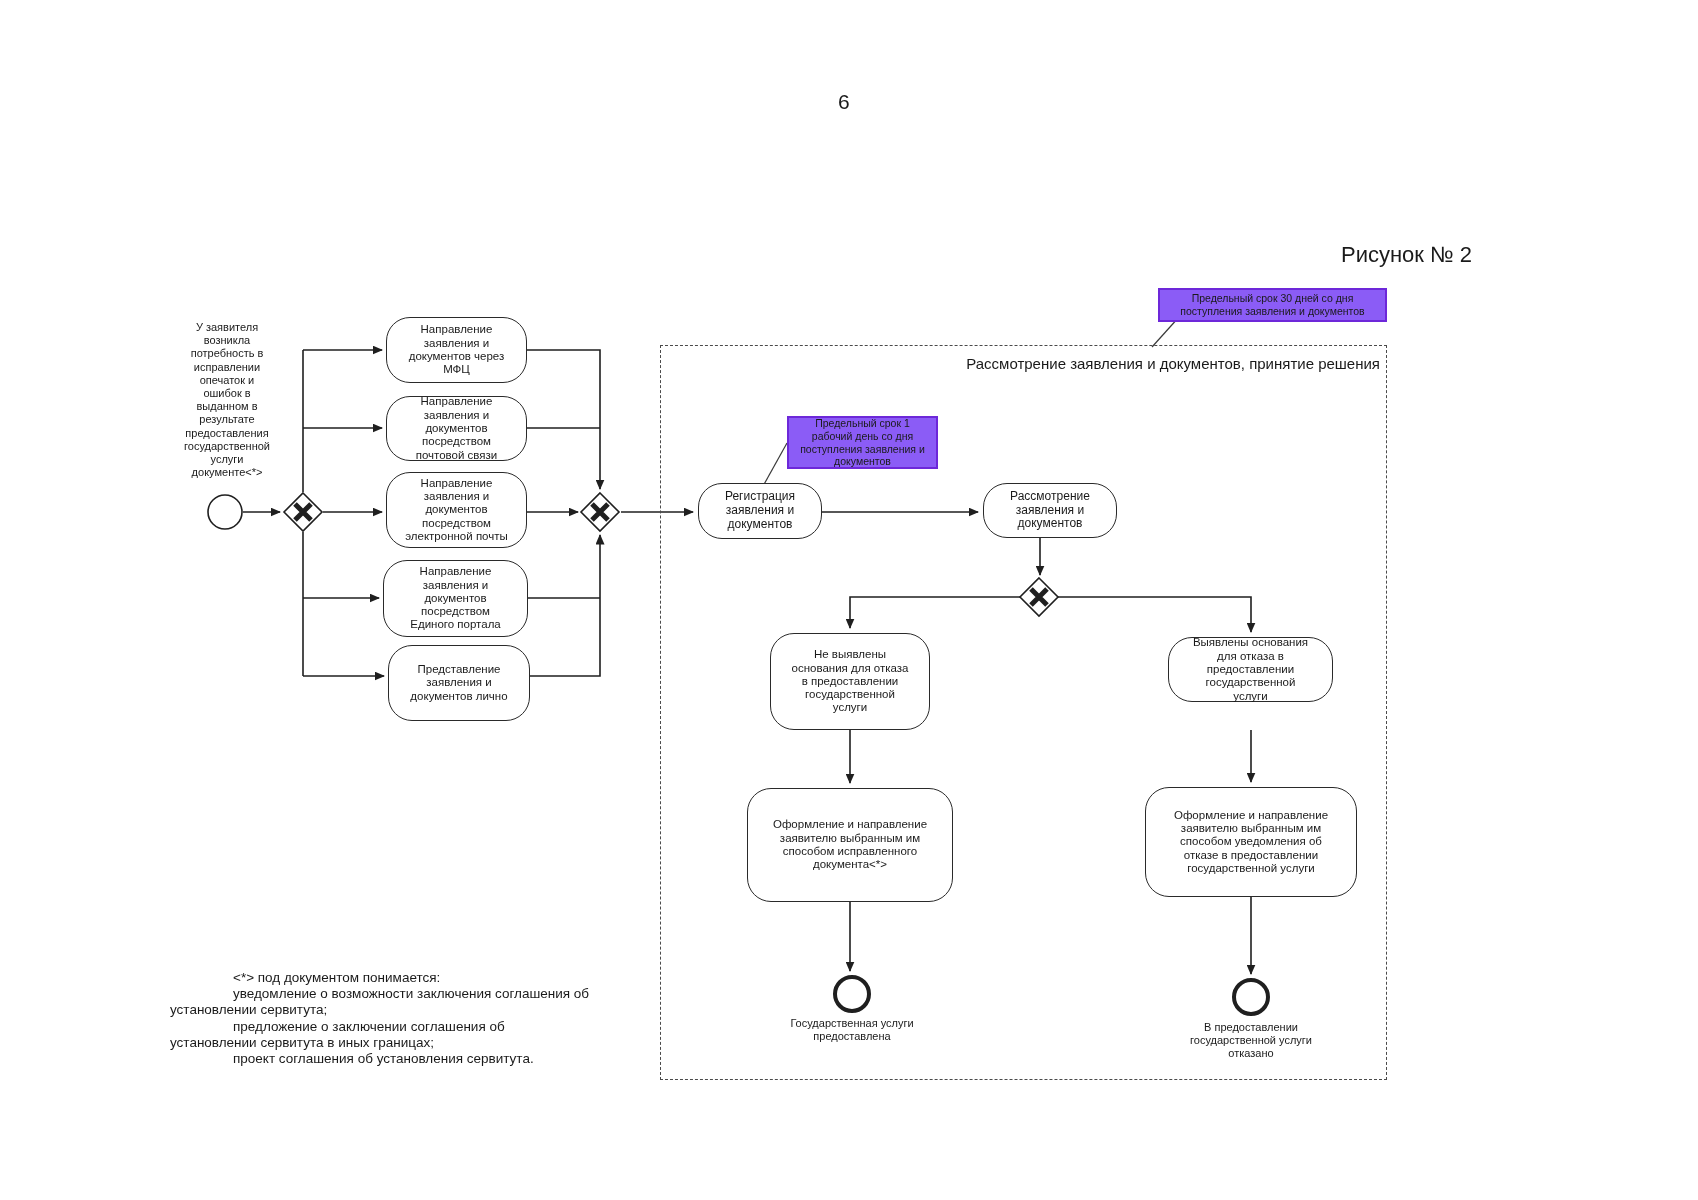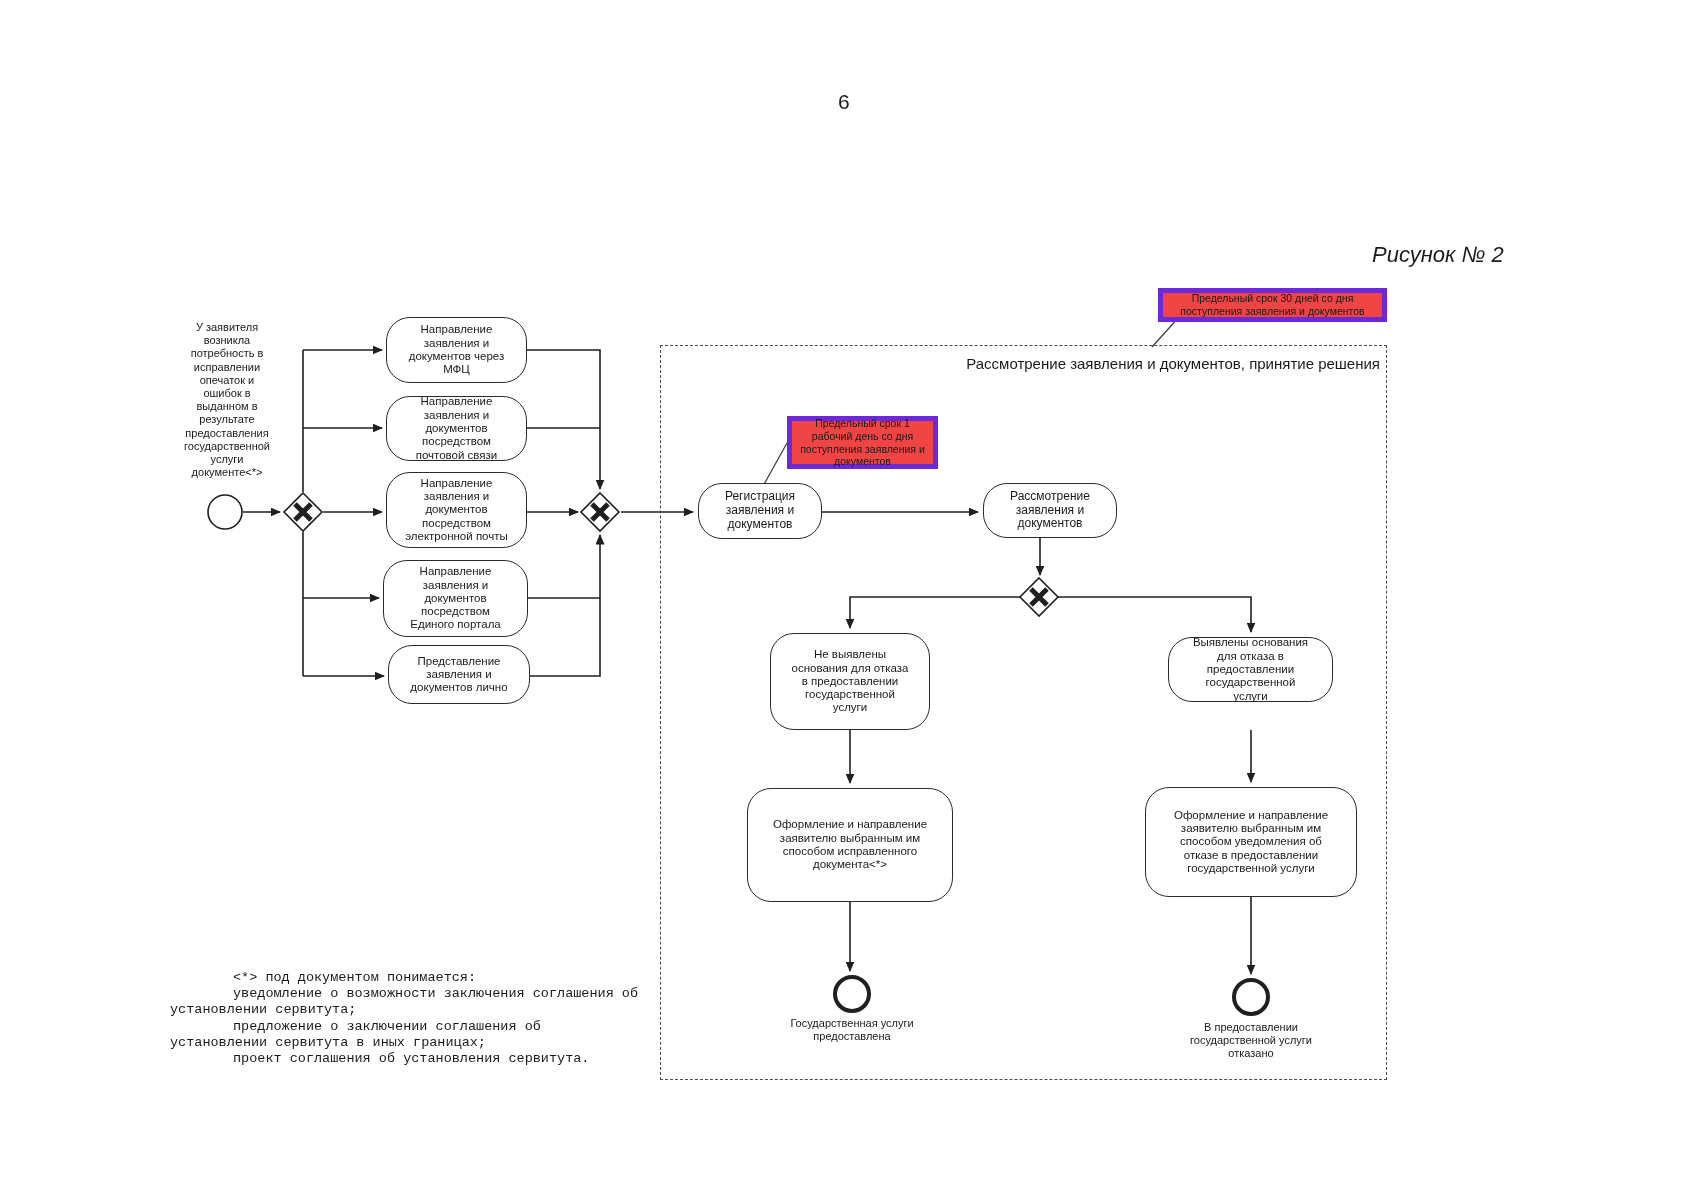--- a/index.html
+++ b/index.html
@@ -12,46 +12,46 @@
   .page-number{font-size:21px;}
   .figure-caption{font-size:22px;}
   svg.layer{position:absolute;left:0;top:0;pointer-events:none;}
   .task{
     position:absolute;border:1.5px solid #2a2a2a;border-radius:24px;background:#fff;
     display:flex;align-items:center;justify-content:center;text-align:center;
     font-size:11.5px;line-height:1.16;padding:2px;box-sizing:border-box;
   }
   .task.big{font-size:11.5px;}
   .annotation{
-    position:absolute;border:5px solid #6d28d9;background:#ef4444;
+    position:absolute;border:2px solid #6d28d9;background:#8b5cf6;
     display:flex;align-items:center;justify-content:center;text-align:center;
     font-size:10.5px;line-height:1.22;box-sizing:border-box;
   }
   .dashed-group{
     position:absolute;border:1.6px dashed #4a4a4a;box-sizing:border-box;background:transparent;
   }
   .group-title{
     position:absolute;font-size:15px;text-align:right;
   }
   .note{
     position:absolute;font-size:11px;line-height:1.2;text-align:center;
   }
   .footnote{
     position:absolute;font-size:13.5px;line-height:16.2px;
   }
-  .footnote .line{white-space:nowrap;font-family:Liberation Mono, monospace;}
+  .footnote .line{white-space:nowrap;}
   .footnote .indent{padding-left:63px;}
 </style>
 </head>
 <body>
 
 <div class="page">
 
   <div class="abs page-number" style="left:838px;top:90px;">6</div>
-  <div class="abs figure-caption" style="left:1372px;top:242px;font-style:italic;">Рисунок № 2</div>
+  <div class="abs figure-caption" style="left:1341px;top:242px;">Рисунок № 2</div>
 
   <svg class="layer" width="1698" height="1200" viewBox="0 0 1698 1200">
     <defs>
       <marker id="arrow" markerWidth="11" markerHeight="9" refX="9.5" refY="4.5" orient="auto" markerUnits="userSpaceOnUse">
         <path d="M0,0 L10.5,4.5 L0,9 z" fill="#1f1f1f"></path>
       </marker>
     </defs>
 
     <circle cx="225" cy="512" r="17" fill="#fff" stroke="#1f1f1f" stroke-width="1.6"></circle>
 
@@ -134,21 +134,21 @@
   <div class="task pre" style="left:386px;top:472px;width:141px;height:76px;">Направление
 заявления и
 документов
 посредством
 электронной почты</div>
   <div class="task pre" style="left:383px;top:560px;width:145px;height:77px;">Направление
 заявления и
 документов
 посредством
 Единого портала</div>
-  <div class="task pre" style="left:388px;top:645px;width:142px;height:59px;">Представление
+  <div class="task pre" style="left:388px;top:645px;width:142px;height:76px;">Представление
 заявления и
 документов лично</div>
 
   <div class="annotation pre" style="left:1158px;top:288px;width:229px;height:34px;">Предельный срок 30 дней со дня
 поступления заявления и документов</div>
   <div class="annotation pre" style="left:787px;top:416px;width:151px;height:53px;">Предельный срок 1
 рабочий день со дня
 поступления заявления и
 документов</div>
 

